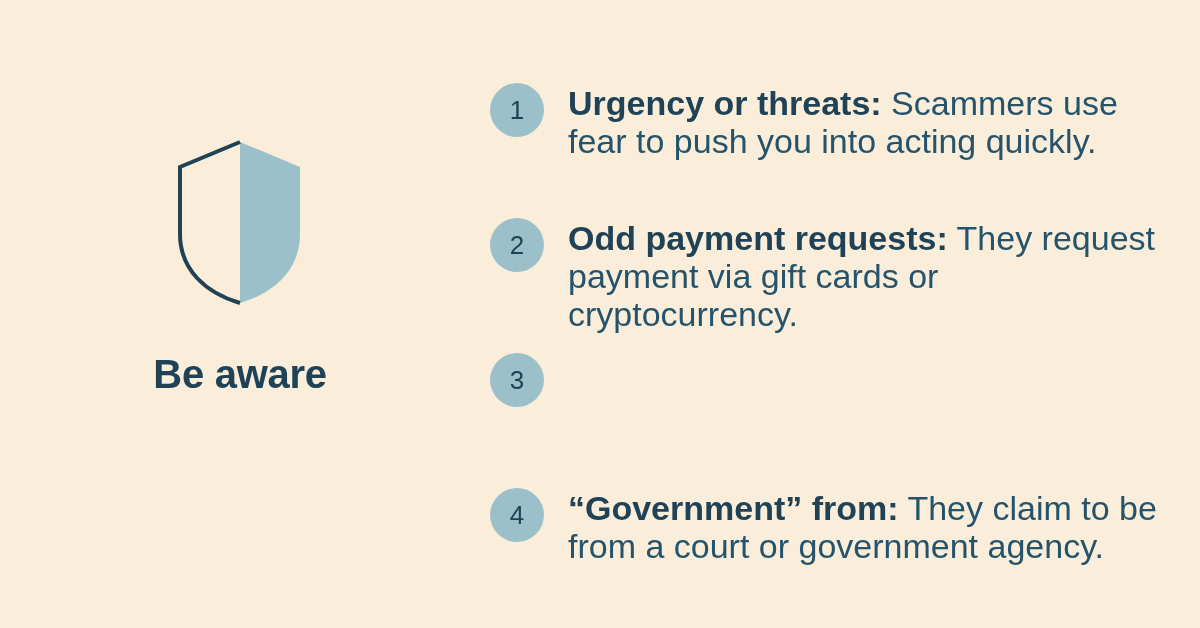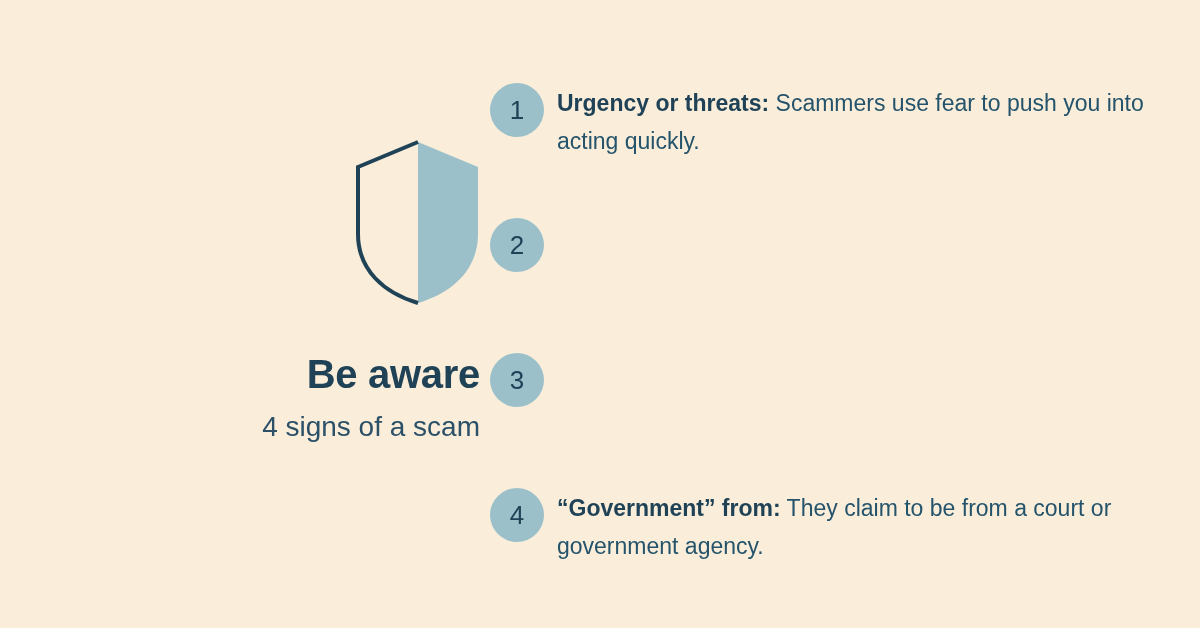--- a/index.html
+++ b/index.html
@@ -22,21 +22,21 @@
     flex-direction: row;
     align-items: stretch;
   }
 
   
   .left-panel {
     width: 480px;
     flex: 0 0 480px;
     display: flex;
     flex-direction: column;
-    align-items: flex-end;
+    align-items: center;
     justify-content: flex-start;
     padding-top: 140px;
     box-sizing: border-box;
   }
   .shield-wrap {
     width: 124px;
     height: 166px;
     display: block;
   }
   .shield-wrap svg {
@@ -86,22 +86,22 @@
     font-size: 26px;
     font-weight: 400;
     display: flex;
     align-items: center;
     justify-content: center;
     margin-left: 10px;
     box-sizing: border-box;
     line-height: 1;
   }
   .sign-text {
-    margin-left: 13px;
-    font-size: 23px;
+    margin-left: 24px;
+    font-size: 34px;
     line-height: 38px;
     color: #24536b;
     max-width: 600px;
     padding-top: 1px;
   }
   .sign-text .lead {
     font-weight: bold;
     color: #1f4257;
   }
 </style>
@@ -115,32 +115,32 @@
     <div class="shield-wrap">
       <svg viewBox="0 0 124 166" xmlns="http://www.w3.org/2000/svg" aria-hidden="true">
 
         <path d="M62 2 L122 27 L122 94 C122 130 96 153 62 163 Z" fill="#9bc0ca"></path>
 
         <path d="M62 2 L2 27 L2 94 C2 130 28 153 62 163" fill="none" stroke="#1f4257" stroke-width="4" stroke-linejoin="miter" stroke-linecap="butt"></path>
       </svg>
     </div>
 
     <div class="headline">Be aware</div>
-    <div class="subhead">4 signs of a scam</div>
   </div>
 
   <div class="right-panel">
 
     <div class="sign-row">
       <div class="badge">1</div>
       <div class="sign-text"><span class="lead">Urgency or threats:</span><span> Scammers use fear to push you into acting quickly.</span></div>
     </div>
 
     <div class="sign-row">
       <div class="badge">2</div>
+      <div class="sign-text"><span class="lead">Odd payment requests:</span><span> They request payment via gift cards or cryptocurrency.</span></div>
     </div>
 
     <div class="sign-row">
       <div class="badge">3</div>
     </div>
 
     <div class="sign-row">
       <div class="badge">4</div>
       <div class="sign-text"><span class="lead">“Government” from:</span><span> They claim to be from a court or government agency.</span></div>
     </div>

